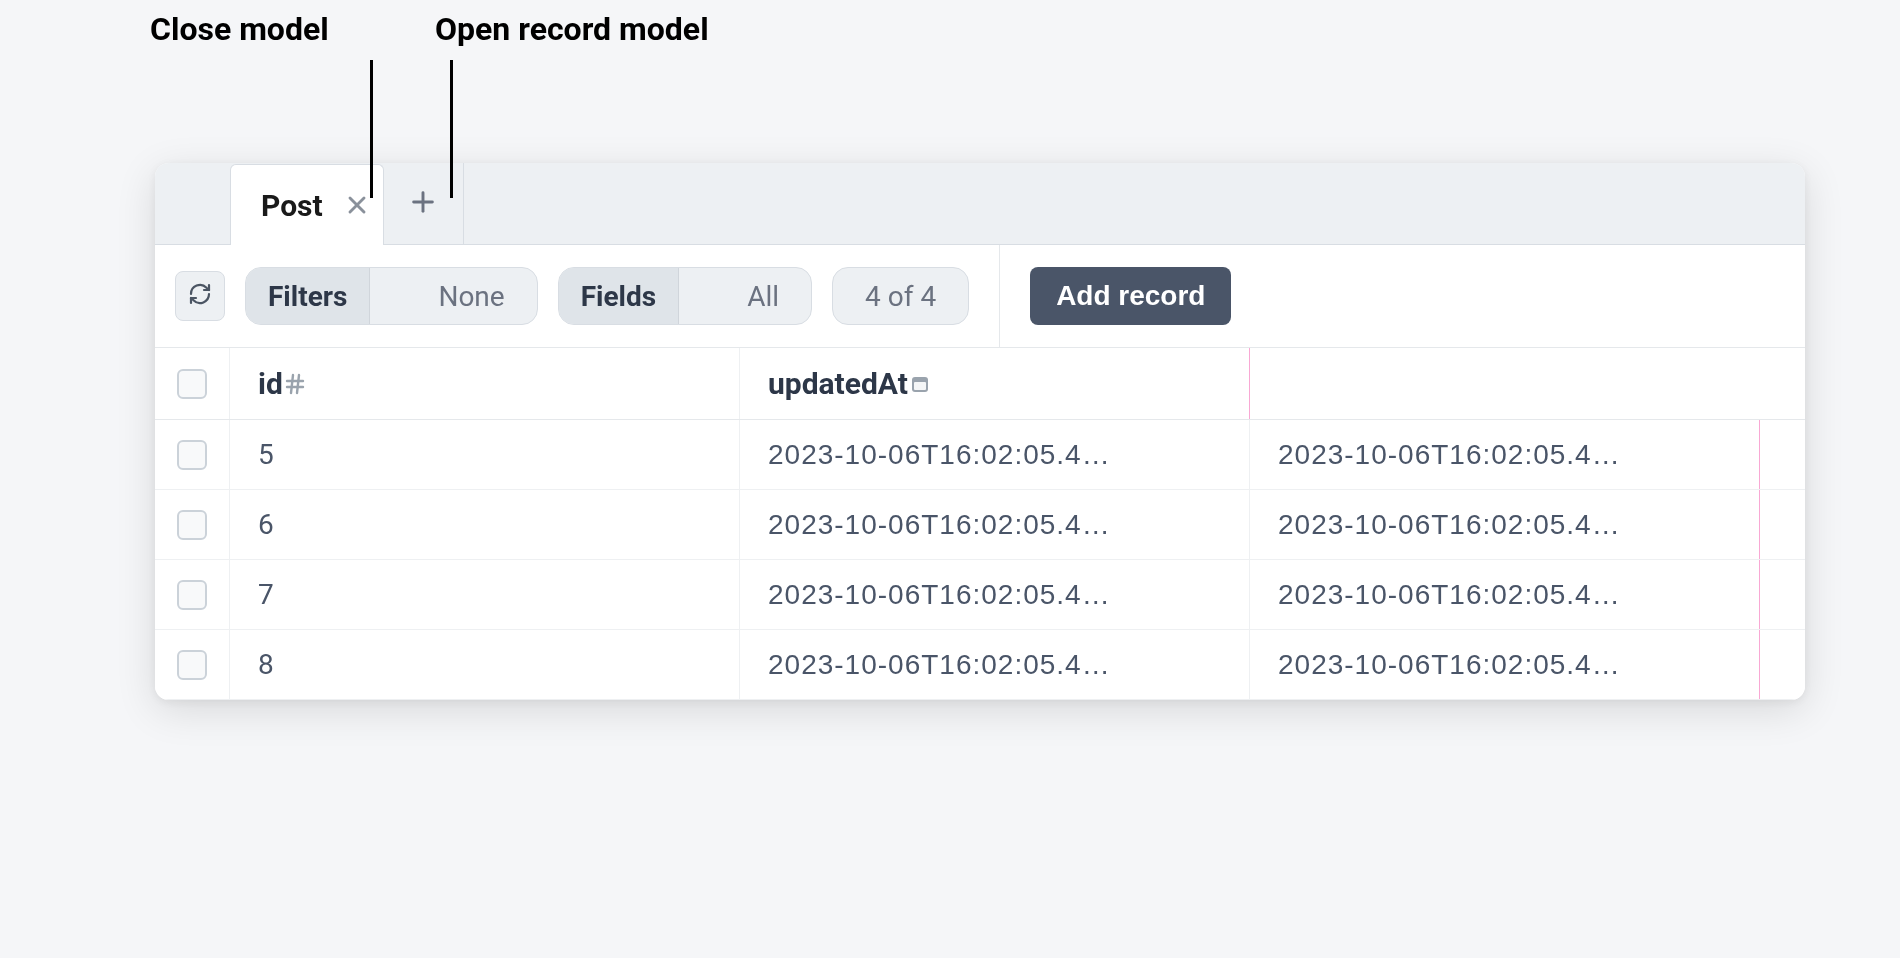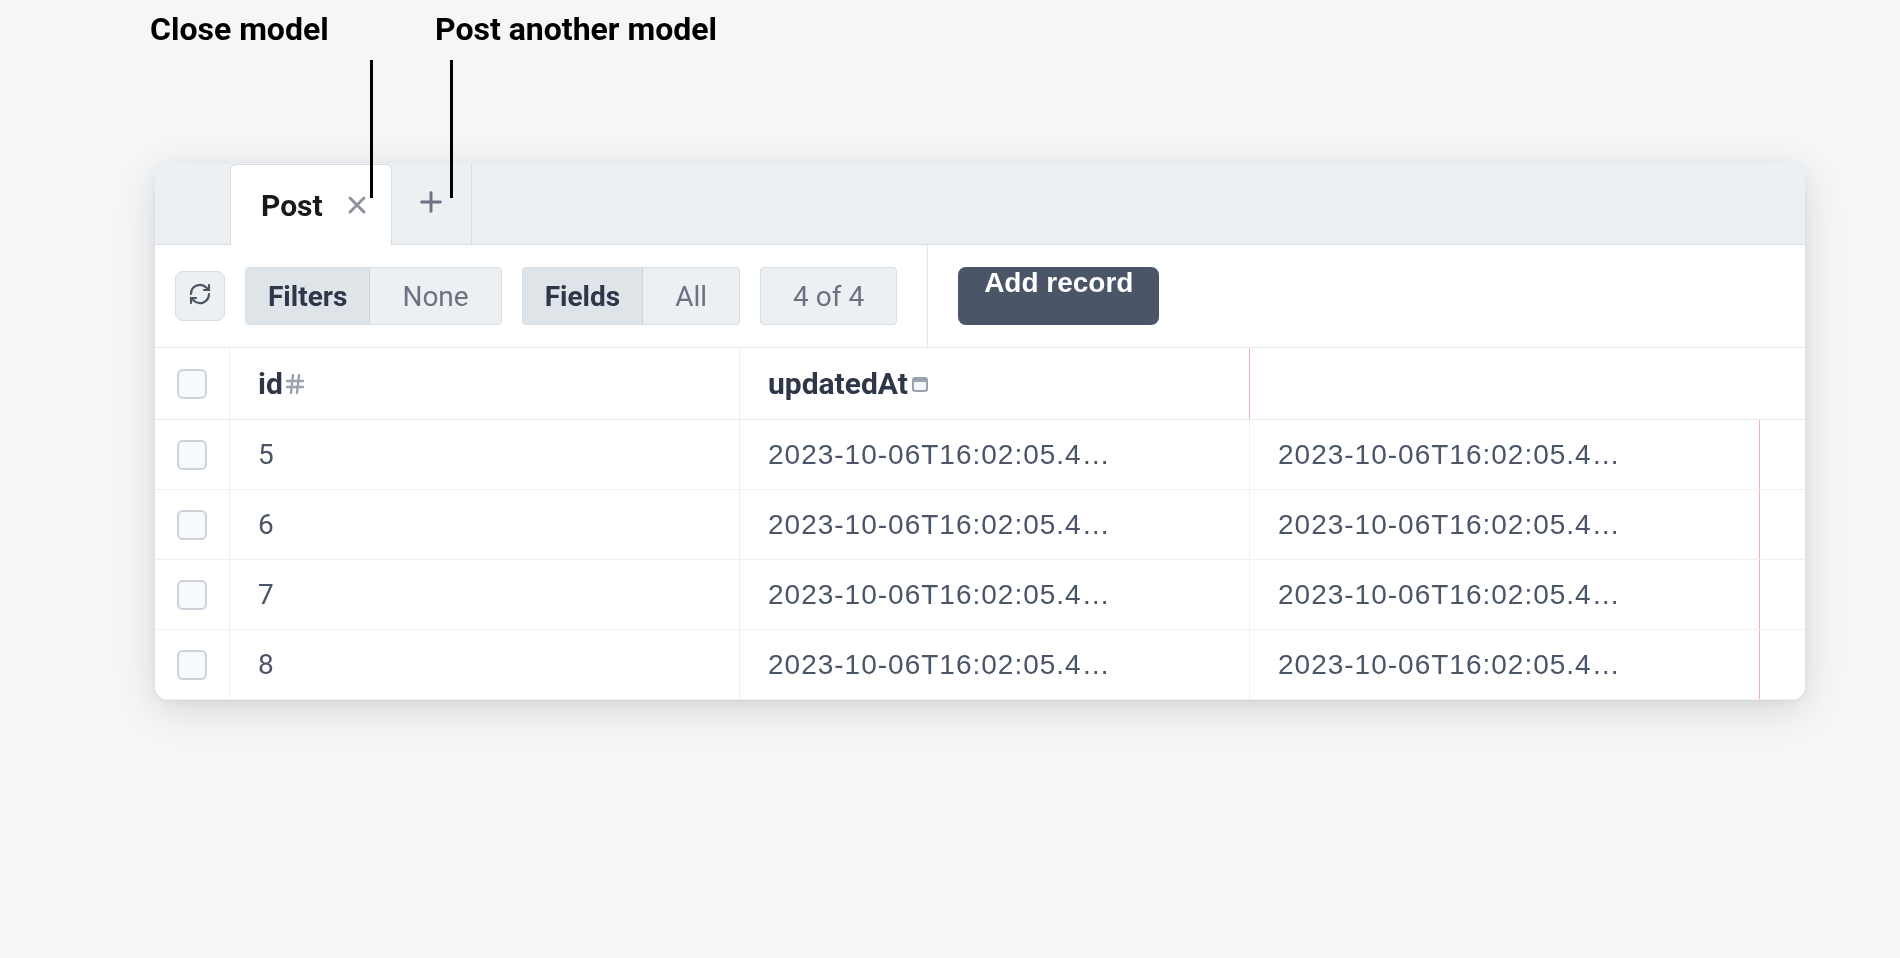--- a/index.html
+++ b/index.html
@@ -53,21 +53,21 @@
       padding-left: 75px;
     }
     .tab {
       background: #fff;
       border: 1px solid #d8dde3;
       border-bottom: none;
       border-top-left-radius: 6px;
       border-top-right-radius: 6px;
       display: flex;
       align-items: center;
-      padding: 0 20px 0 30px;
+      padding: 0 12px 0 30px;
       gap: 20px;
       position: relative;
       top: 1px;
     }
     .tab-label {
       font-size: 30px;
       font-weight: 700;
       color: #1a1a1a;
     }
     .tab-close {
@@ -106,25 +106,26 @@
       display: flex;
       align-items: center;
       justify-content: center;
       cursor: pointer;
     }
     .refresh-btn svg { width: 24px; height: 24px; color: #4b5563; }
     
     .pill {
       display: flex;
       align-items: stretch;
-      border-radius: 4px;
+      border-radius: 16px;
       overflow: hidden;
       background: #edf0f3;
       border: 1px solid #d8dde3;
       height: 58px;
+      gap: 36px;
     }
     .pill-left {
       background: #dfe4e9;
       padding: 0 22px;
       display: flex;
       align-items: center;
       font-size: 28px;
       font-weight: 700;
       color: #2d3748;
       border-right: 1px solid #d0d5db;
@@ -148,21 +149,21 @@
       background: #4a5568;
       color: #fff;
       font-size: 28px;
       font-weight: 700;
       padding: 0 26px;
       height: 58px;
       border-radius: 8px;
       border: none;
       cursor: pointer;
       display: flex;
-      align-items: flex-start;
+      align-items: center;
     }
     
     
     .table {
       width: 100%;
     }
     .table-header {
       display: flex;
       border-bottom: 1px solid #e5e8eb;
       background: #fff;
@@ -225,21 +226,21 @@
     .cell-id .cell-value {
       font-family: -apple-system, BlinkMacSystemFont, "Segoe UI", Roboto, sans-serif;
       letter-spacing: 0;
     }
   </style>
 </head>
 <body>
 
 <div class="annotations">
   <div class="annotation-label" style="top:0; left:0;text-align:center;">Close model</div>
-  <div class="annotation-label" style="top:0; left:285px;">Post another model</div>
+  <div class="annotation-label" style="top:0; left:285px;">Open record model</div>
   <div class="annotation-line" style="top:50px; left:220px; height:138px;"></div>
   <div class="annotation-line" style="top:50px; left:300px; height:138px;"></div>
 </div>
 
 <div class="panel">
 
   <div class="tab-bar">
     <div class="tab">
       <span class="tab-label">Post</span>
       <span class="tab-close">

